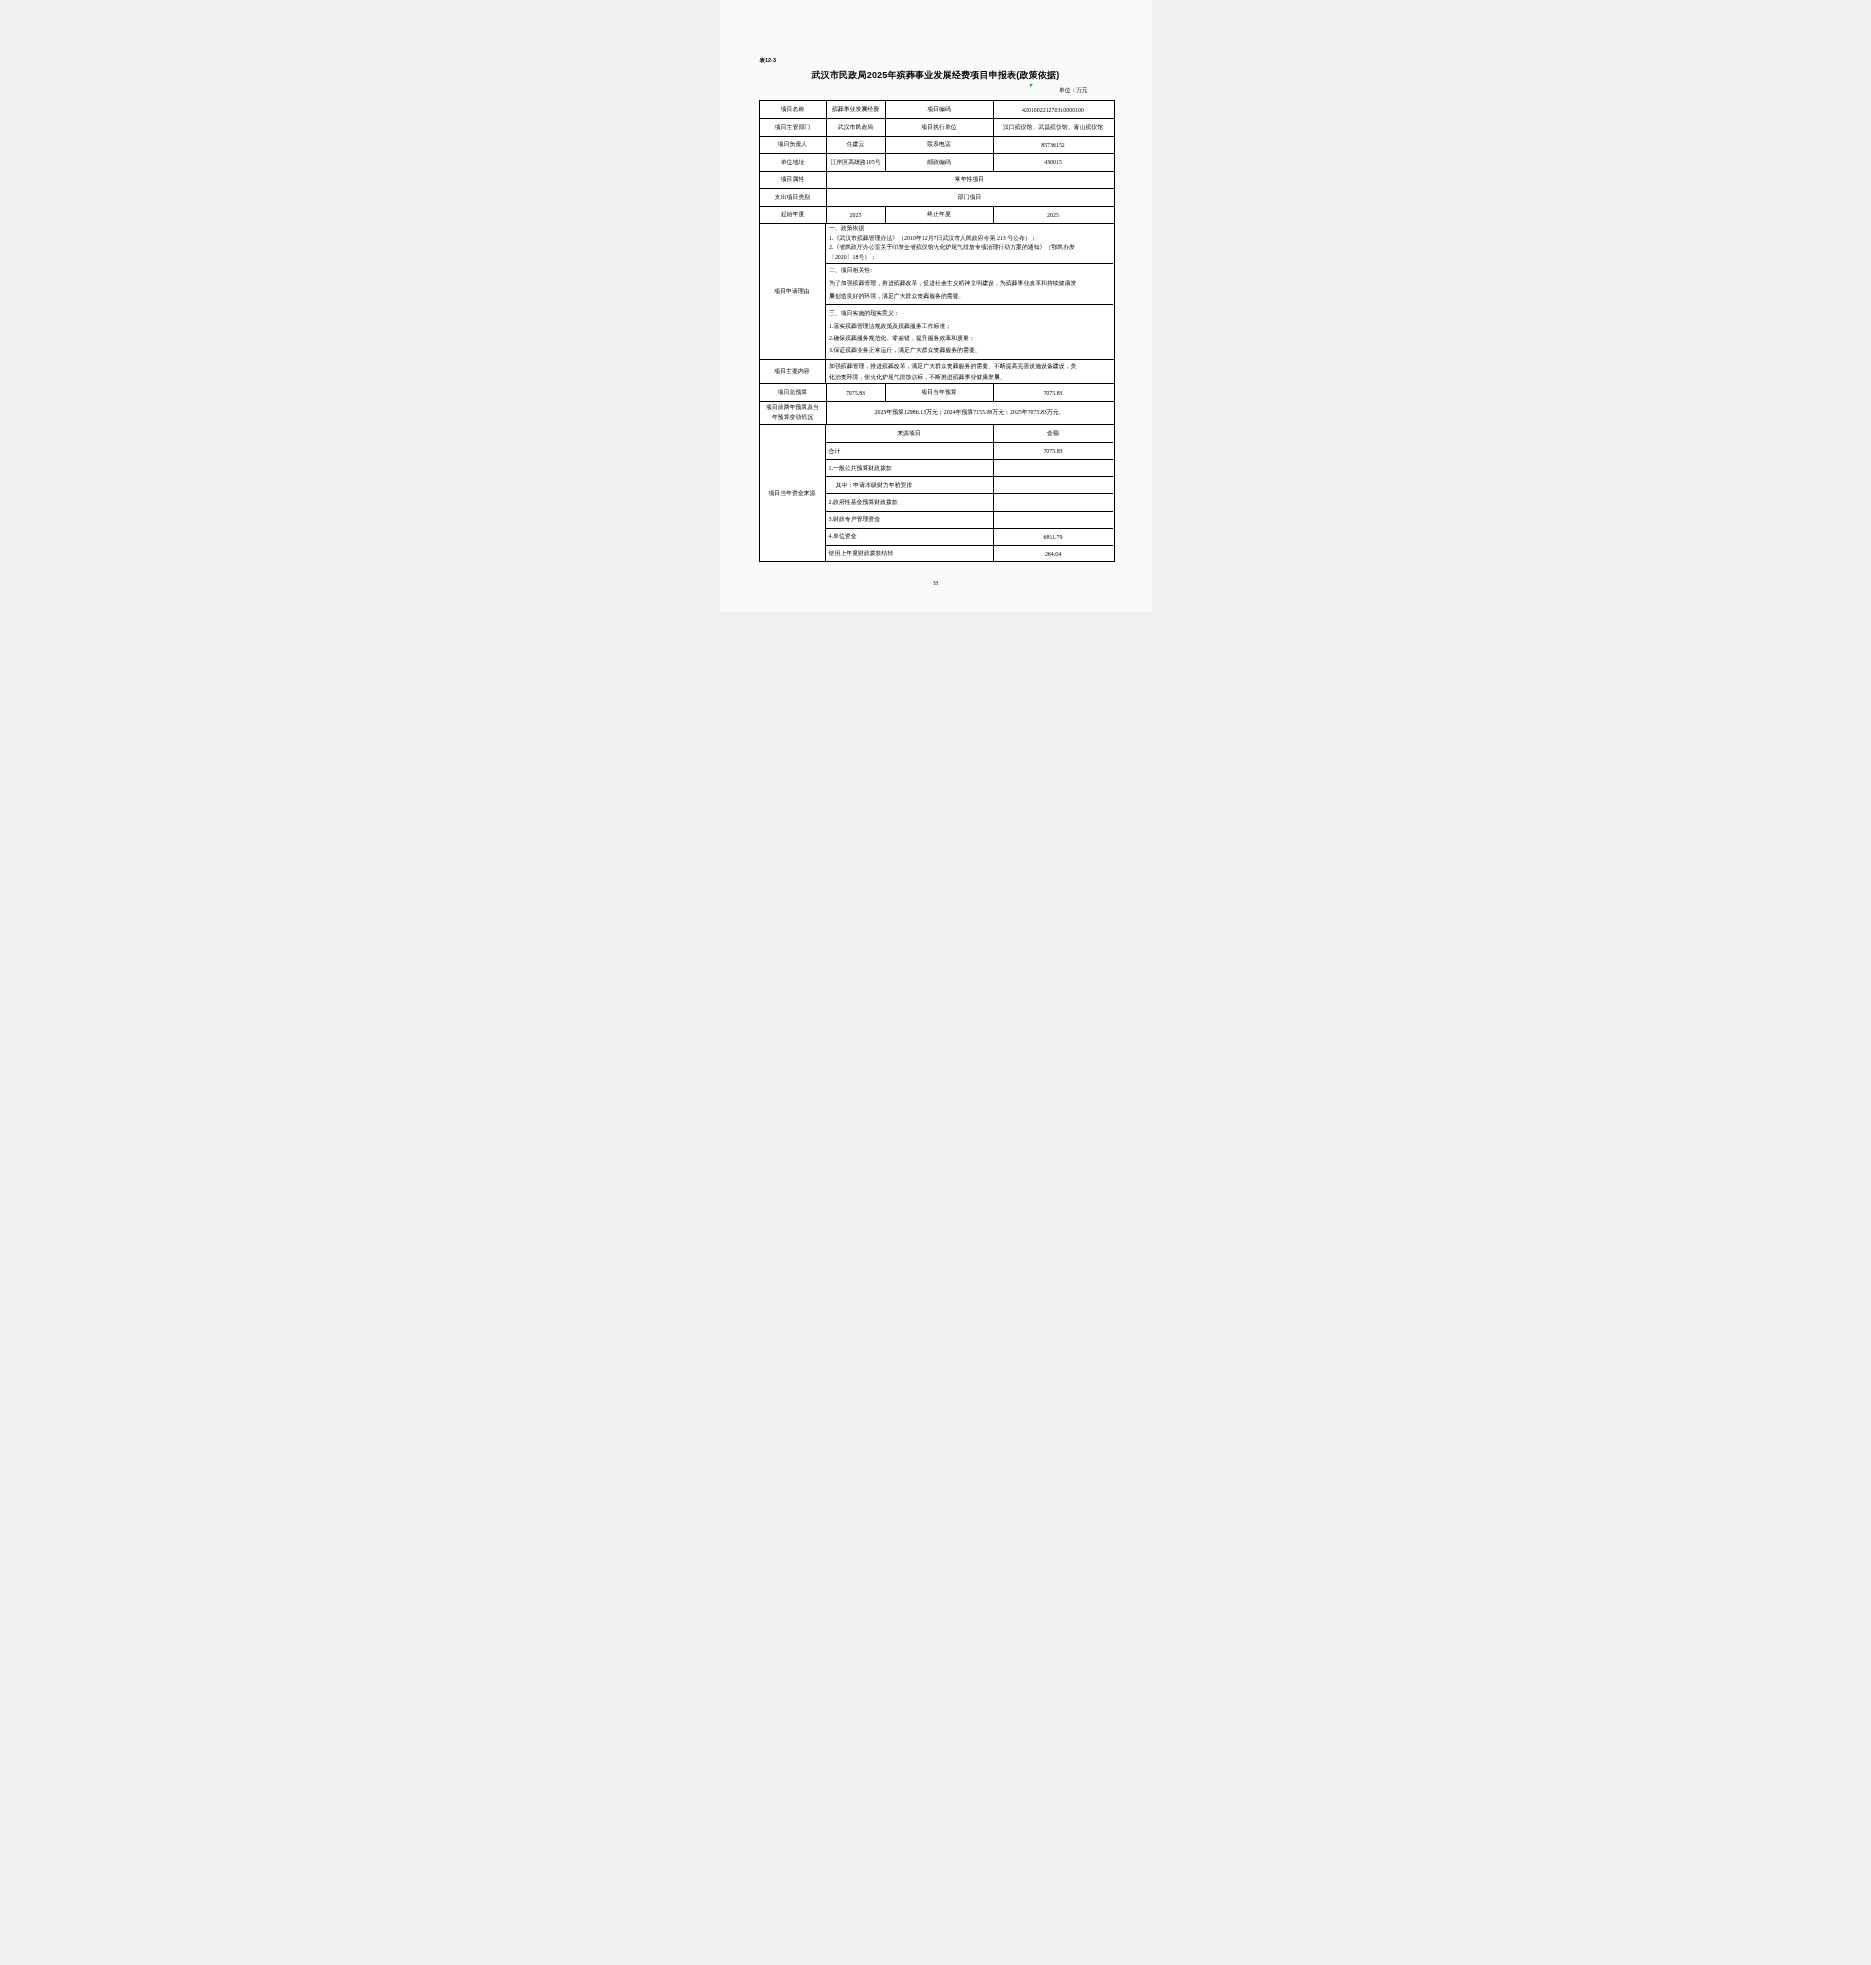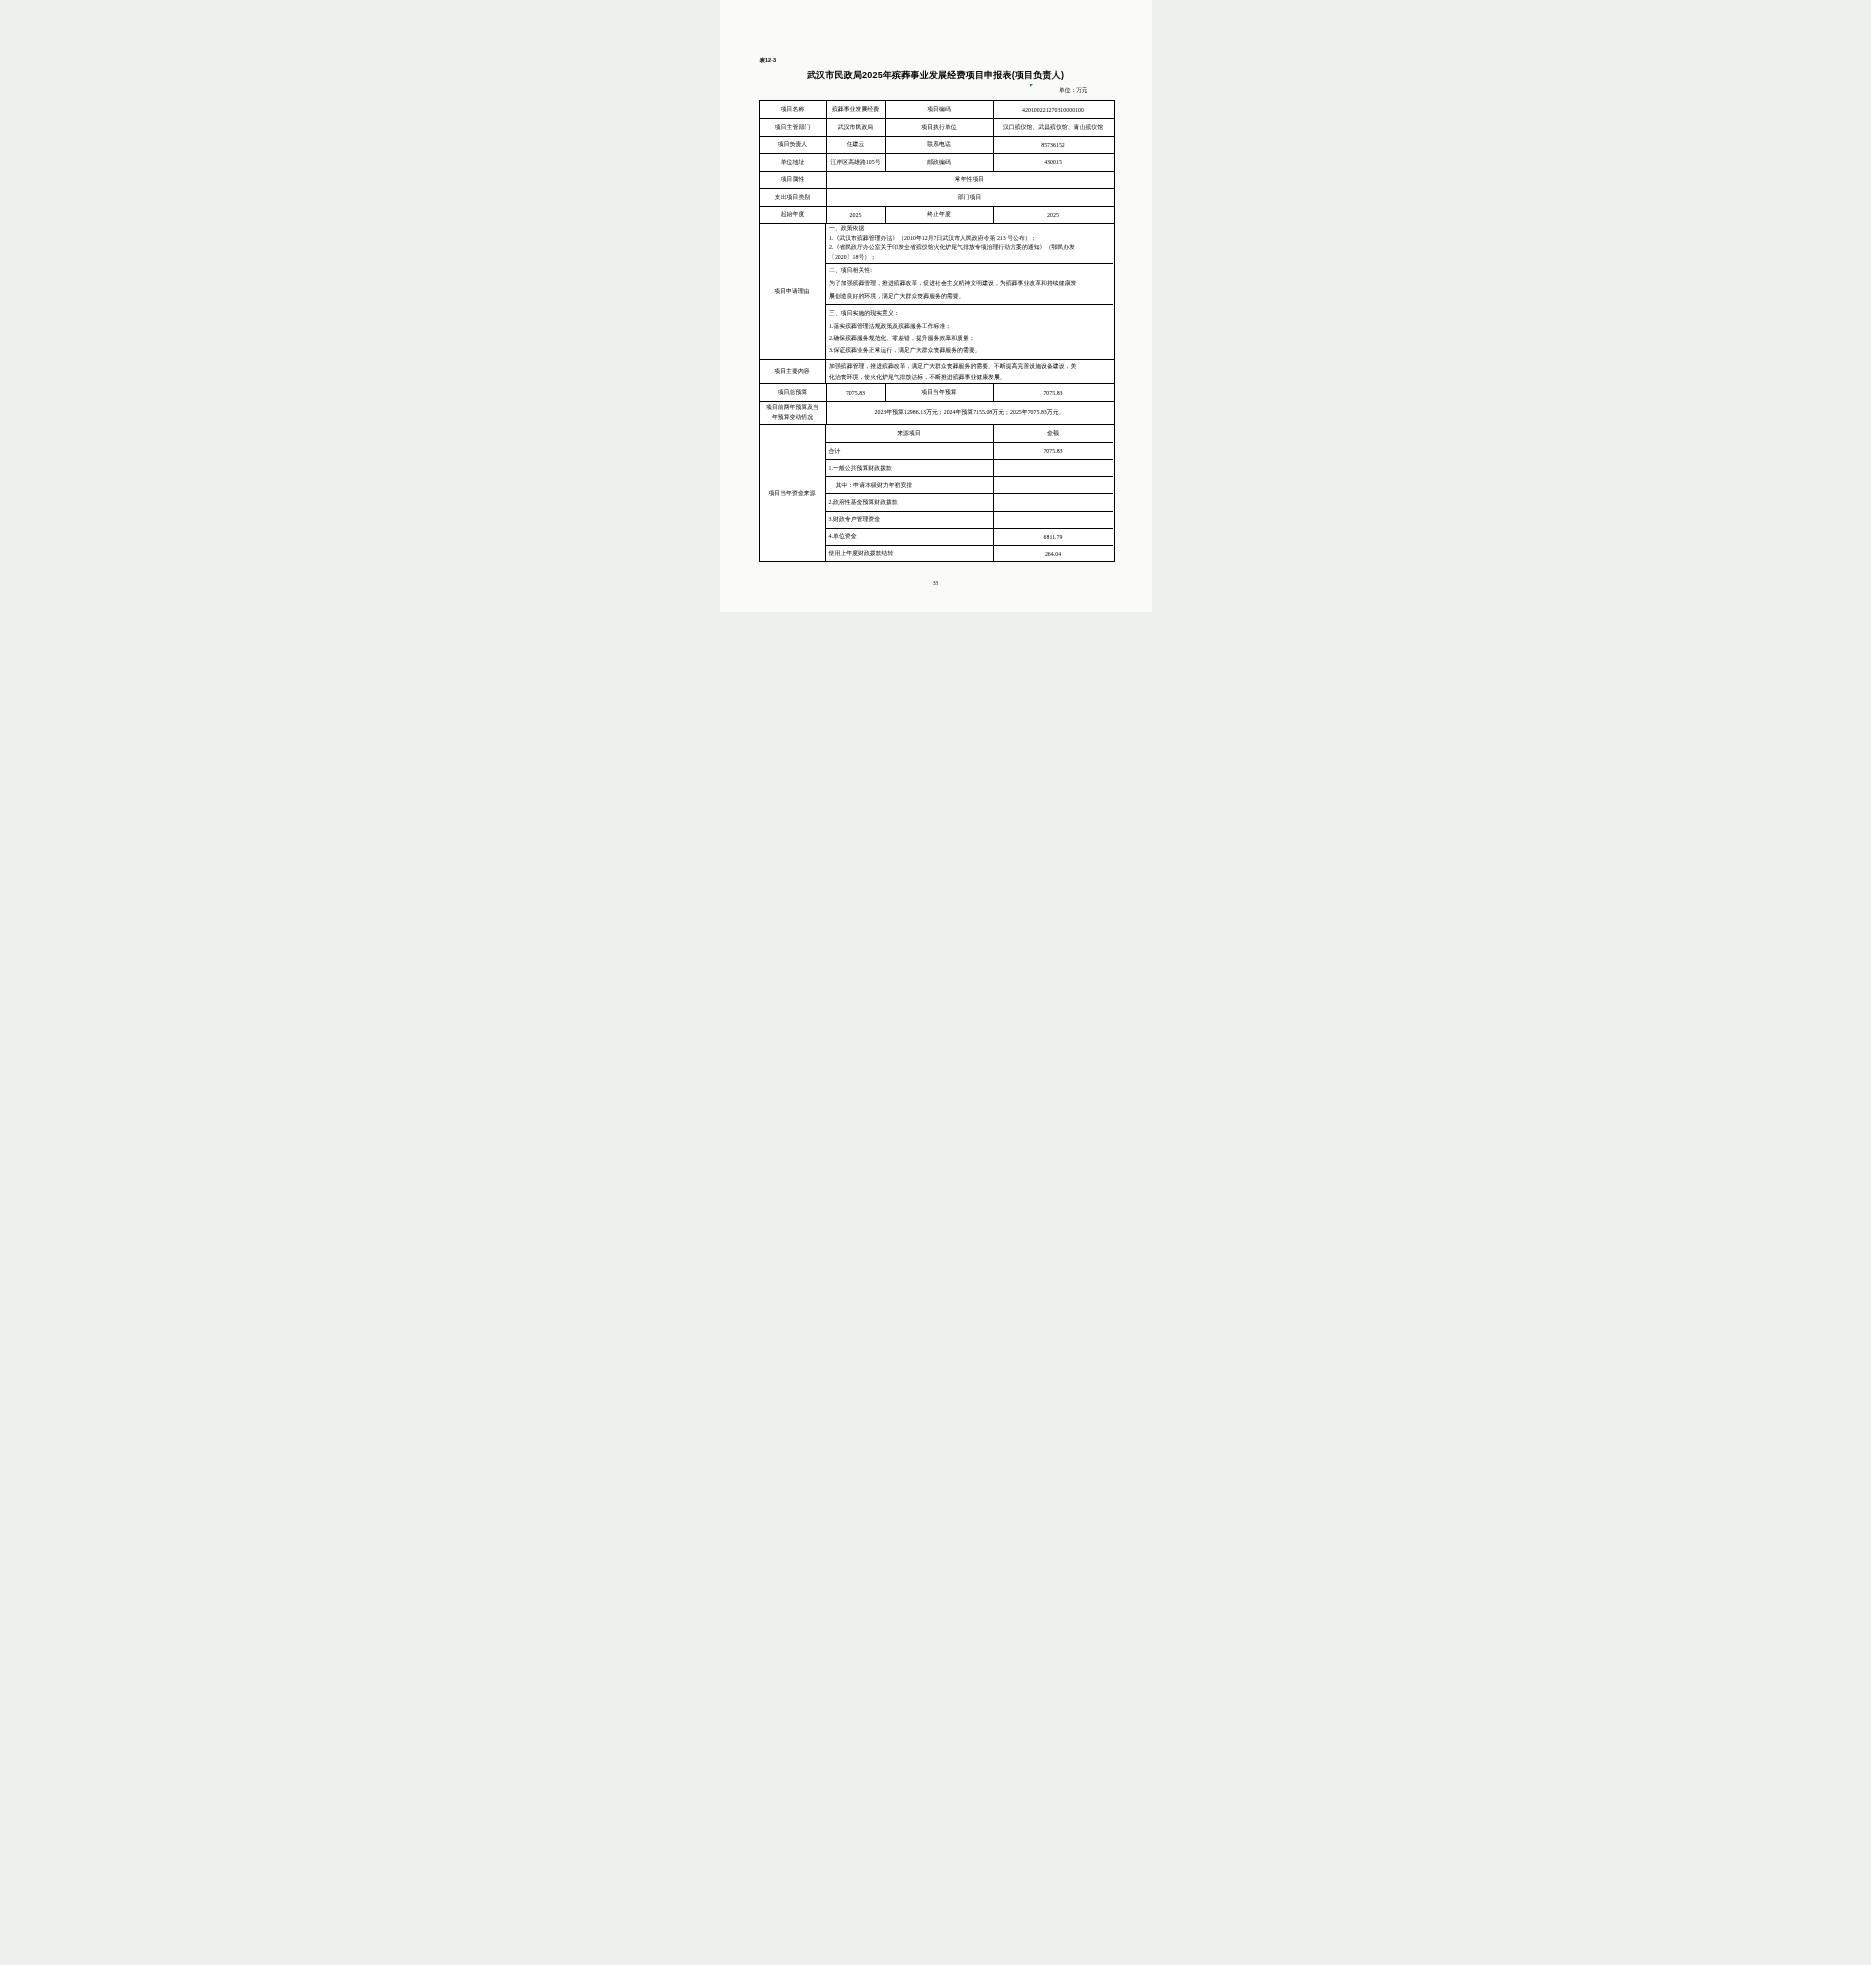--- a/index.html
+++ b/index.html
@@ -55,21 +55,21 @@
   .two-line{line-height:9.4px;text-align:center;}
   .marker{position:absolute;width:0;height:0;
     border-top:3.5px solid var(--mk,#1a8a1a);border-right:3.5px solid transparent;}
 </style>
 </head>
 <body>
 
 <div class="page" style="background: rgb(250, 251, 248);">
 
   <div class="table-tag">表12-3</div>
-  <div class="doc-title">武汉市民政局2025年殡葬事业发展经费项目申报表(项目负责人)</div>
+  <div class="doc-title">武汉市民政局2025年殡葬事业发展经费项目申报表(政策依据)</div>
   <div class="unit-note">单位：万元</div>
 
   <div class="marker" style="left:310px;top:84px;"></div>
   <div class="marker" style="left:274px;top:101px;"></div>
   <div class="marker" style="left:107px;top:263px;"></div>
 
   <div class="tbl" style="background: rgb(255, 255, 255);">
 
     <div class="row cols4 h44">
       <div class="c">项目名称</div>

